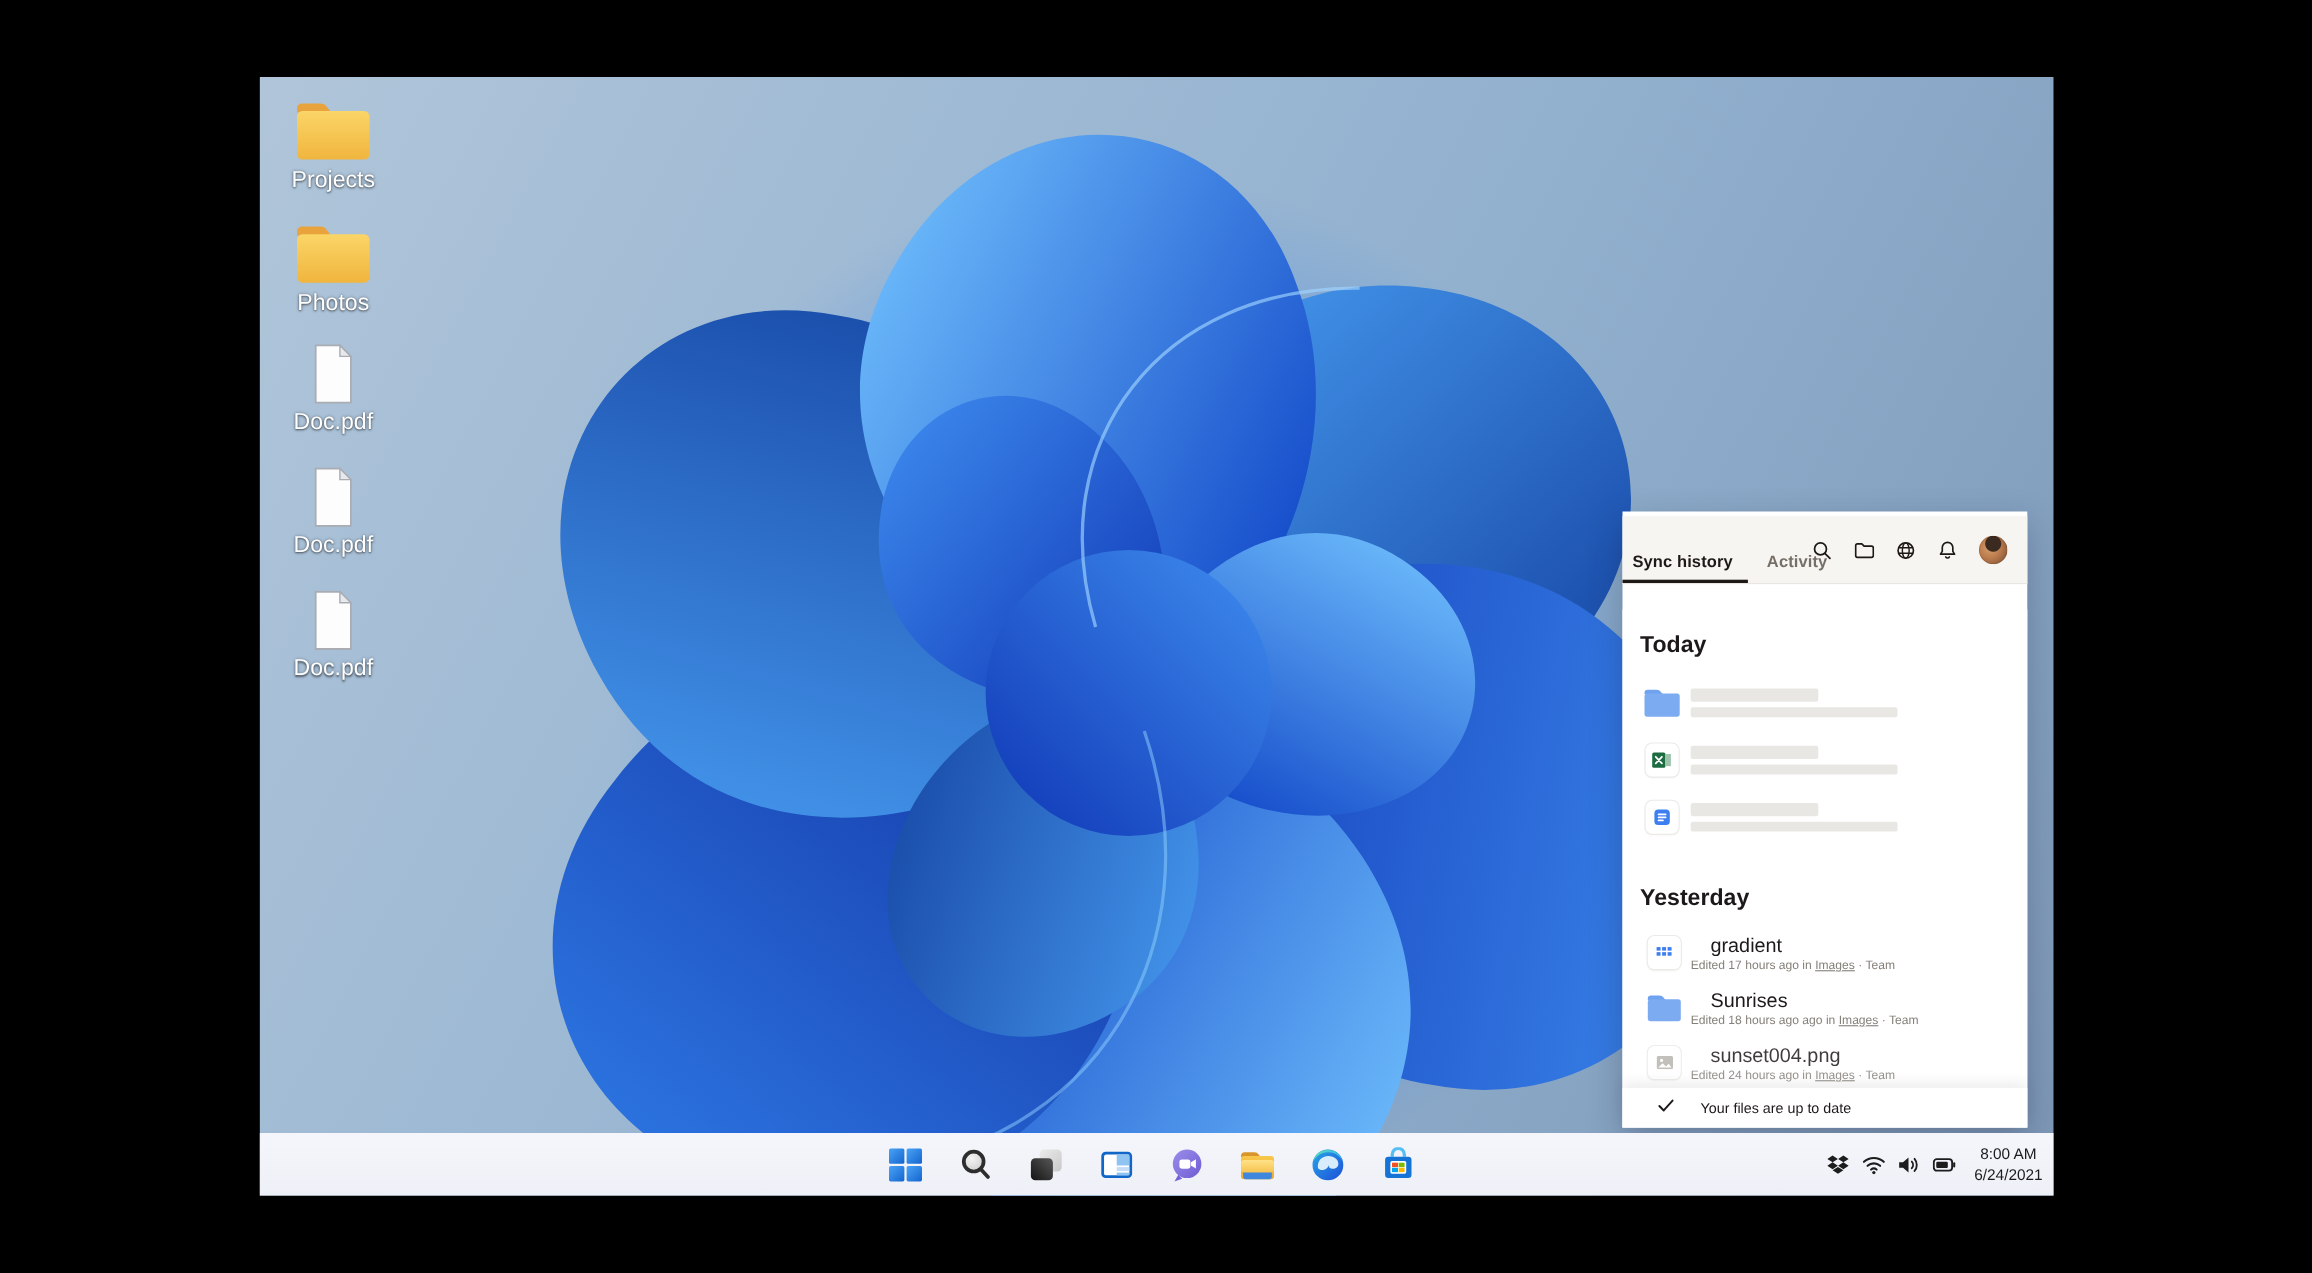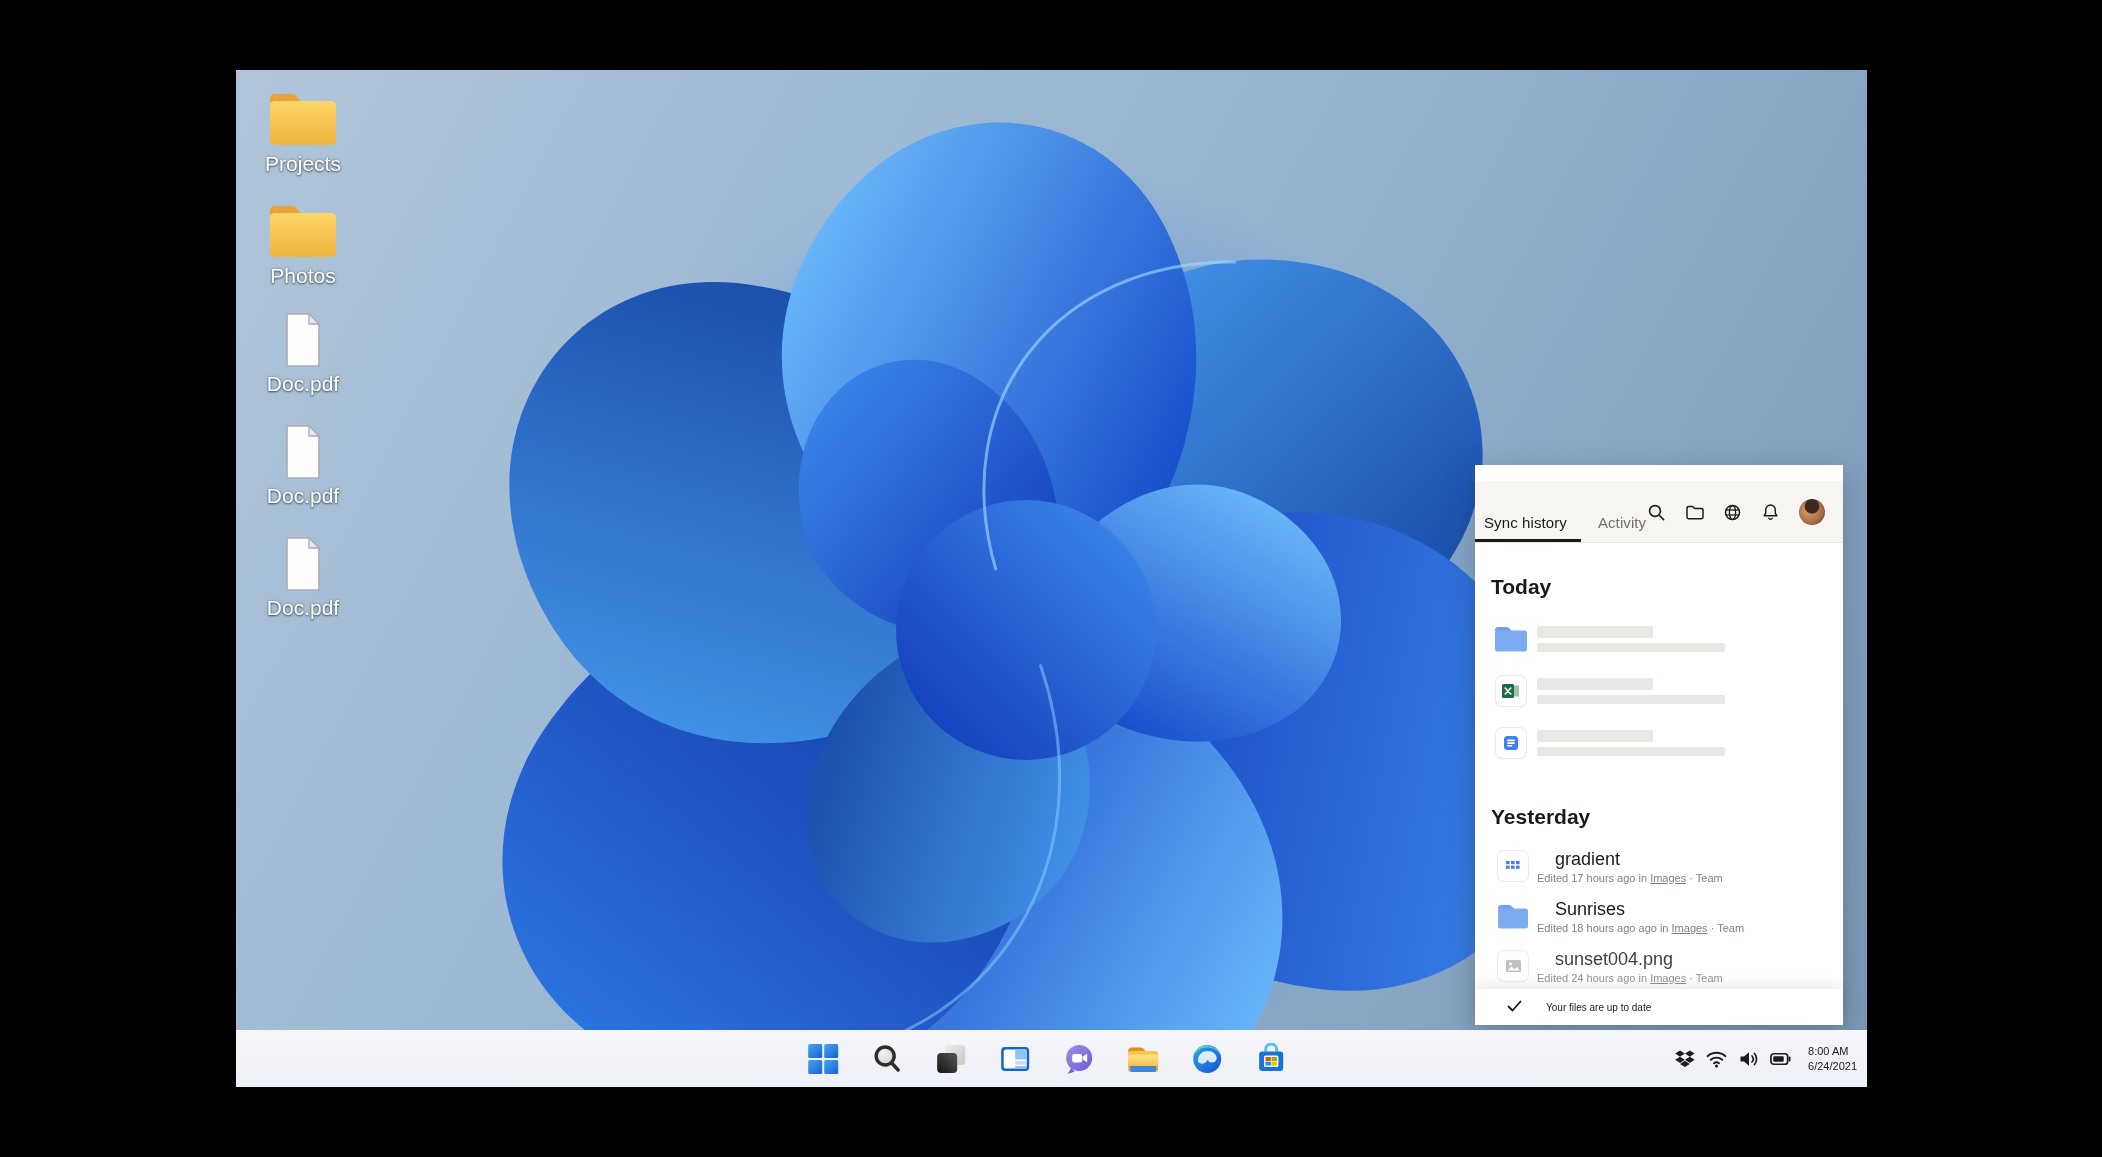--- a/index.html
+++ b/index.html
@@ -35,31 +35,31 @@
   .tb-center {
     position:absolute; left:50%; top:0; height:57px; transform:translateX(-51%);
     display:flex; align-items:center; gap:30px;
   }
   .tb-btn { width:34px; height:34px; display:flex; align-items:center; justify-content:center; cursor:pointer; }
   .tray {
     position:absolute; right:10px; top:0; height:57px;
     display:flex; align-items:center; gap:11px;
   }
   .tray-ic { width:21px; height:21px; display:flex; align-items:center; justify-content:center; cursor:pointer; }
-  .clock { text-align:left; font-size:11px; color:#1b1b1b; line-height:1.3; margin-left:6px; cursor:default; }
+  .clock { text-align:center; font-size:14px; color:#1b1b1b; line-height:1.3; margin-left:6px; cursor:default; }
 
   
   .panel {
     position:absolute; left:1239px; top:395px; width:368px; height:560px;
     background:#fff; box-shadow:0 10px 30px rgba(20,30,50,.28);
     font-family:"Liberation Sans", sans-serif;
   }
   .panel-header {
-    position:absolute; left:0; top:16px; right:0; height:62px;
-    background:#f7f5f1; border-bottom:1px solid #e9e6e1;
+    position:absolute; left:0; top:4px; right:0; height:62px;
+    background:#f7f5f1; border-bottom:1px solid #e9e6e1;font-weight:bold;
   }
   .ph-icons {
     position:absolute; right:18px; top:18px; display:flex; align-items:center; gap:19px;
   }
   .ph-icons .hic { width:19px; height:19px; cursor:pointer; display:flex; align-items:center; justify-content:center; }
   .avatar {
     width:26px; height:26px; border-radius:50%; cursor:pointer;
     background:
       radial-gradient(circle at 50% 28%, #3a2a20 0%, #3a2a20 30%, rgba(0,0,0,0) 34%),
       radial-gradient(circle at 38% 42%, #d99f6d 0%, #b97a4c 45%, #6e4630 100%);
@@ -94,21 +94,21 @@
     display:flex; align-items:center; justify-content:center;
   }
   .row-faded { opacity:.85; }
 
   .panel-footer {
     position:absolute; left:0; right:0; bottom:0; height:36px; background:#fff;
     box-shadow:0 -5px 12px rgba(0,0,0,.07);
     display:flex; align-items:center; z-index:5;
   }
   .pf-check { margin-left:32px; }
-  .pf-text { margin-left:24px; font-size:10px; color:#1e1919; }
+  .pf-text { margin-left:24px; font-size:13px; color:#1e1919; }
 </style>
 </head>
 <body>
 
 <div class="desktop">
 
   <div class="wallpaper">
     <svg width="1631" height="1017" viewBox="0 0 1631 1017">
       <defs>
         <linearGradient id="p1" x1="0" y1="0" x2="1" y2="1">

